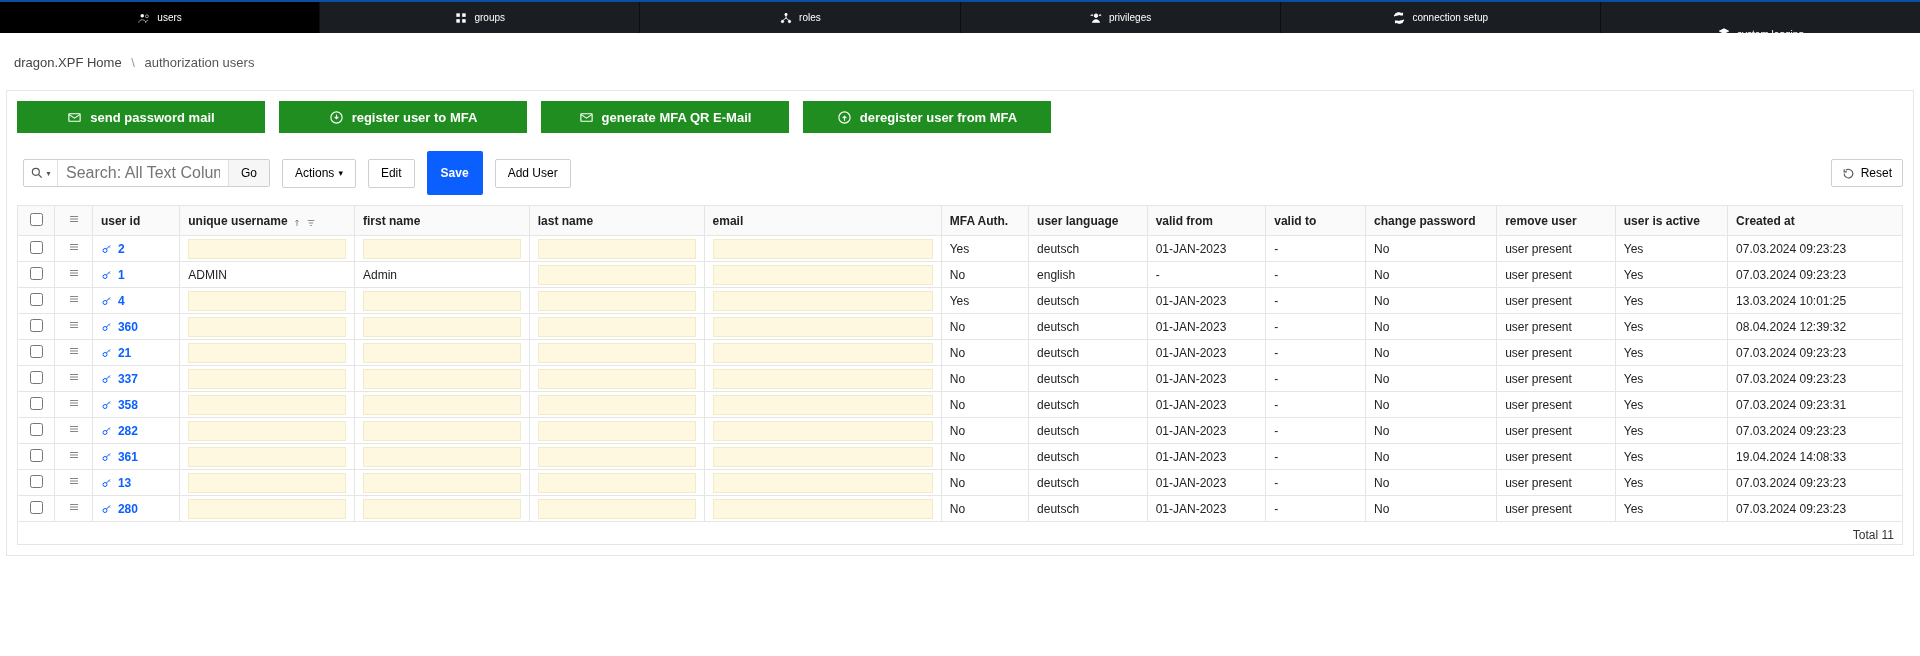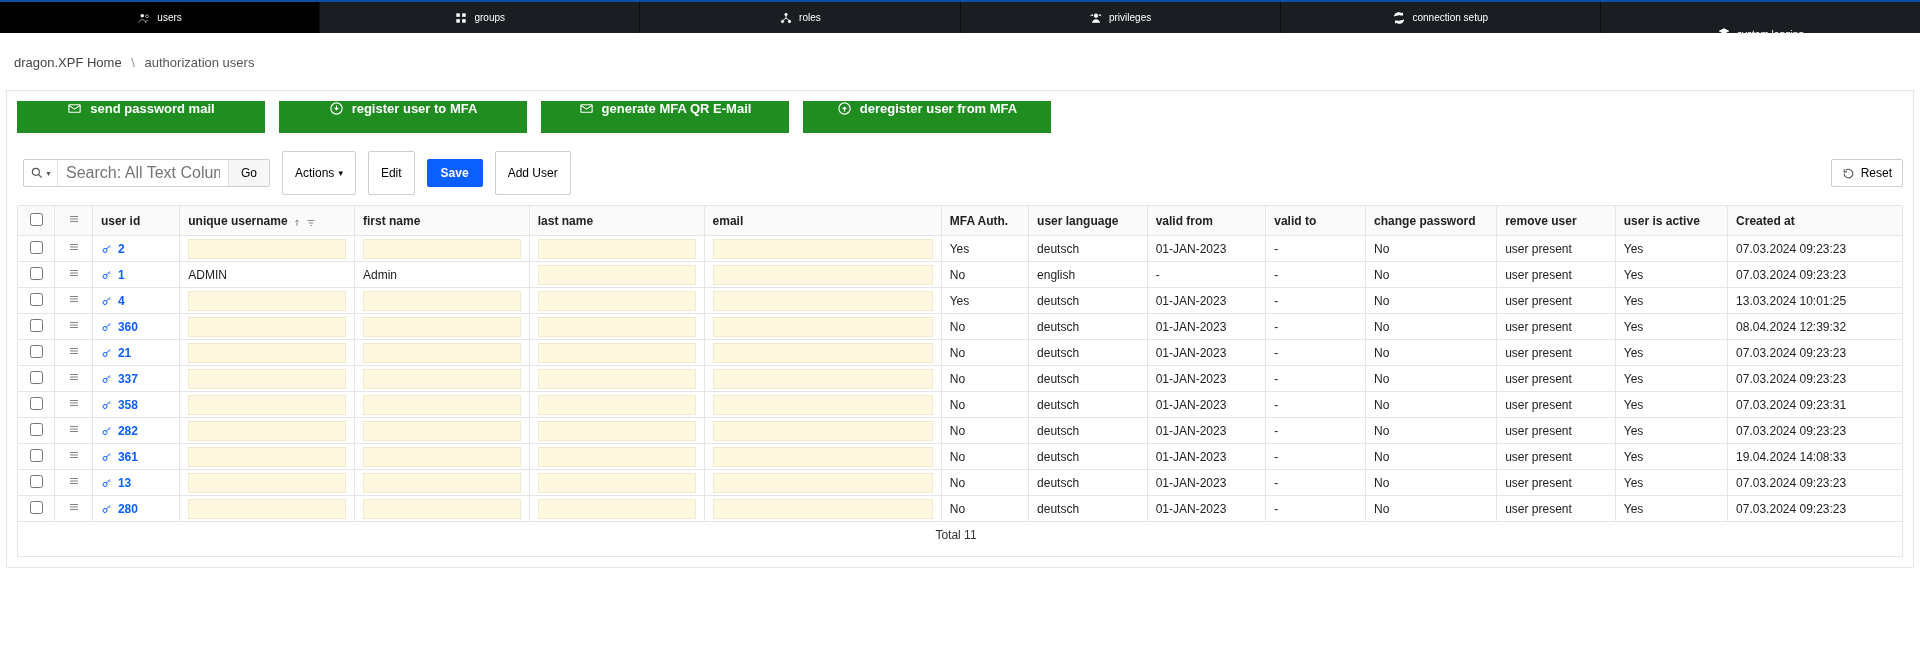--- a/index.html
+++ b/index.html
@@ -51,21 +51,21 @@
   }
 
   
   .actions-row {
     display: flex;
     gap: 14px;
     margin-bottom: 14px;
   }
   .btn-green {
     display: flex;
-    align-items: flex-start;
+    align-items: center;
     justify-content: center;
     gap: 8px;
     height: 32px;
     min-width: 248px;
     padding: 0 18px;
     background: #1f8d1f;
     color: #fff;
     font-weight: 600;
     font-size: 13px;
     border: none;
@@ -105,31 +105,31 @@
   .search-wrap .go {
     height: 100%;
     padding: 0 12px;
     border: none;
     border-left: 1px solid #e0e0e0;
     background: #f6f6f6;
     cursor: pointer;
     font-size:12px;
   }
   .btn-plain {
-    height: 44px;
+    height: 29px;
     padding: 0 12px;
     border: 1px solid #cfcfcf;
     background: #fff;
     border-radius: 2px;
     font-size: 12px;
     cursor: pointer;
     display:flex; align-items:center; gap:4px;
   }
   .btn-save {
-    height: 28px;
+    height: 44px;
     padding: 0 14px;
     background: #0b5fff;
     color: #fff;
     border: none;
     border-radius: 2px;
     font-weight: 600;
     font-size: 12px;
     cursor: pointer;
   }
   .toolbar-spacer { flex: 1; }
@@ -199,22 +199,22 @@
     border:1px solid #f2ebc9;
     height:20px;
     margin:2px 0;
   }
 
   .th-sort{display:inline-flex;align-items:flex-end;gap:4px;}
   .th-sort svg{width:10px;height:10px;fill:none;stroke:#555;stroke-width:1.6;}
 
   .grid-footer{
     display:flex;
-    justify-content:center;
-    padding:6px 8px 14px 0;
+    justify-content:flex-end;
+    padding:6px 8px 2px 0;
     font-size:12px;
     color:#333;
     border:1px solid #e5e5e5;
     border-top:none;
   }
 </style>
 </head>
 <body>
 
 <div class="topnav">

